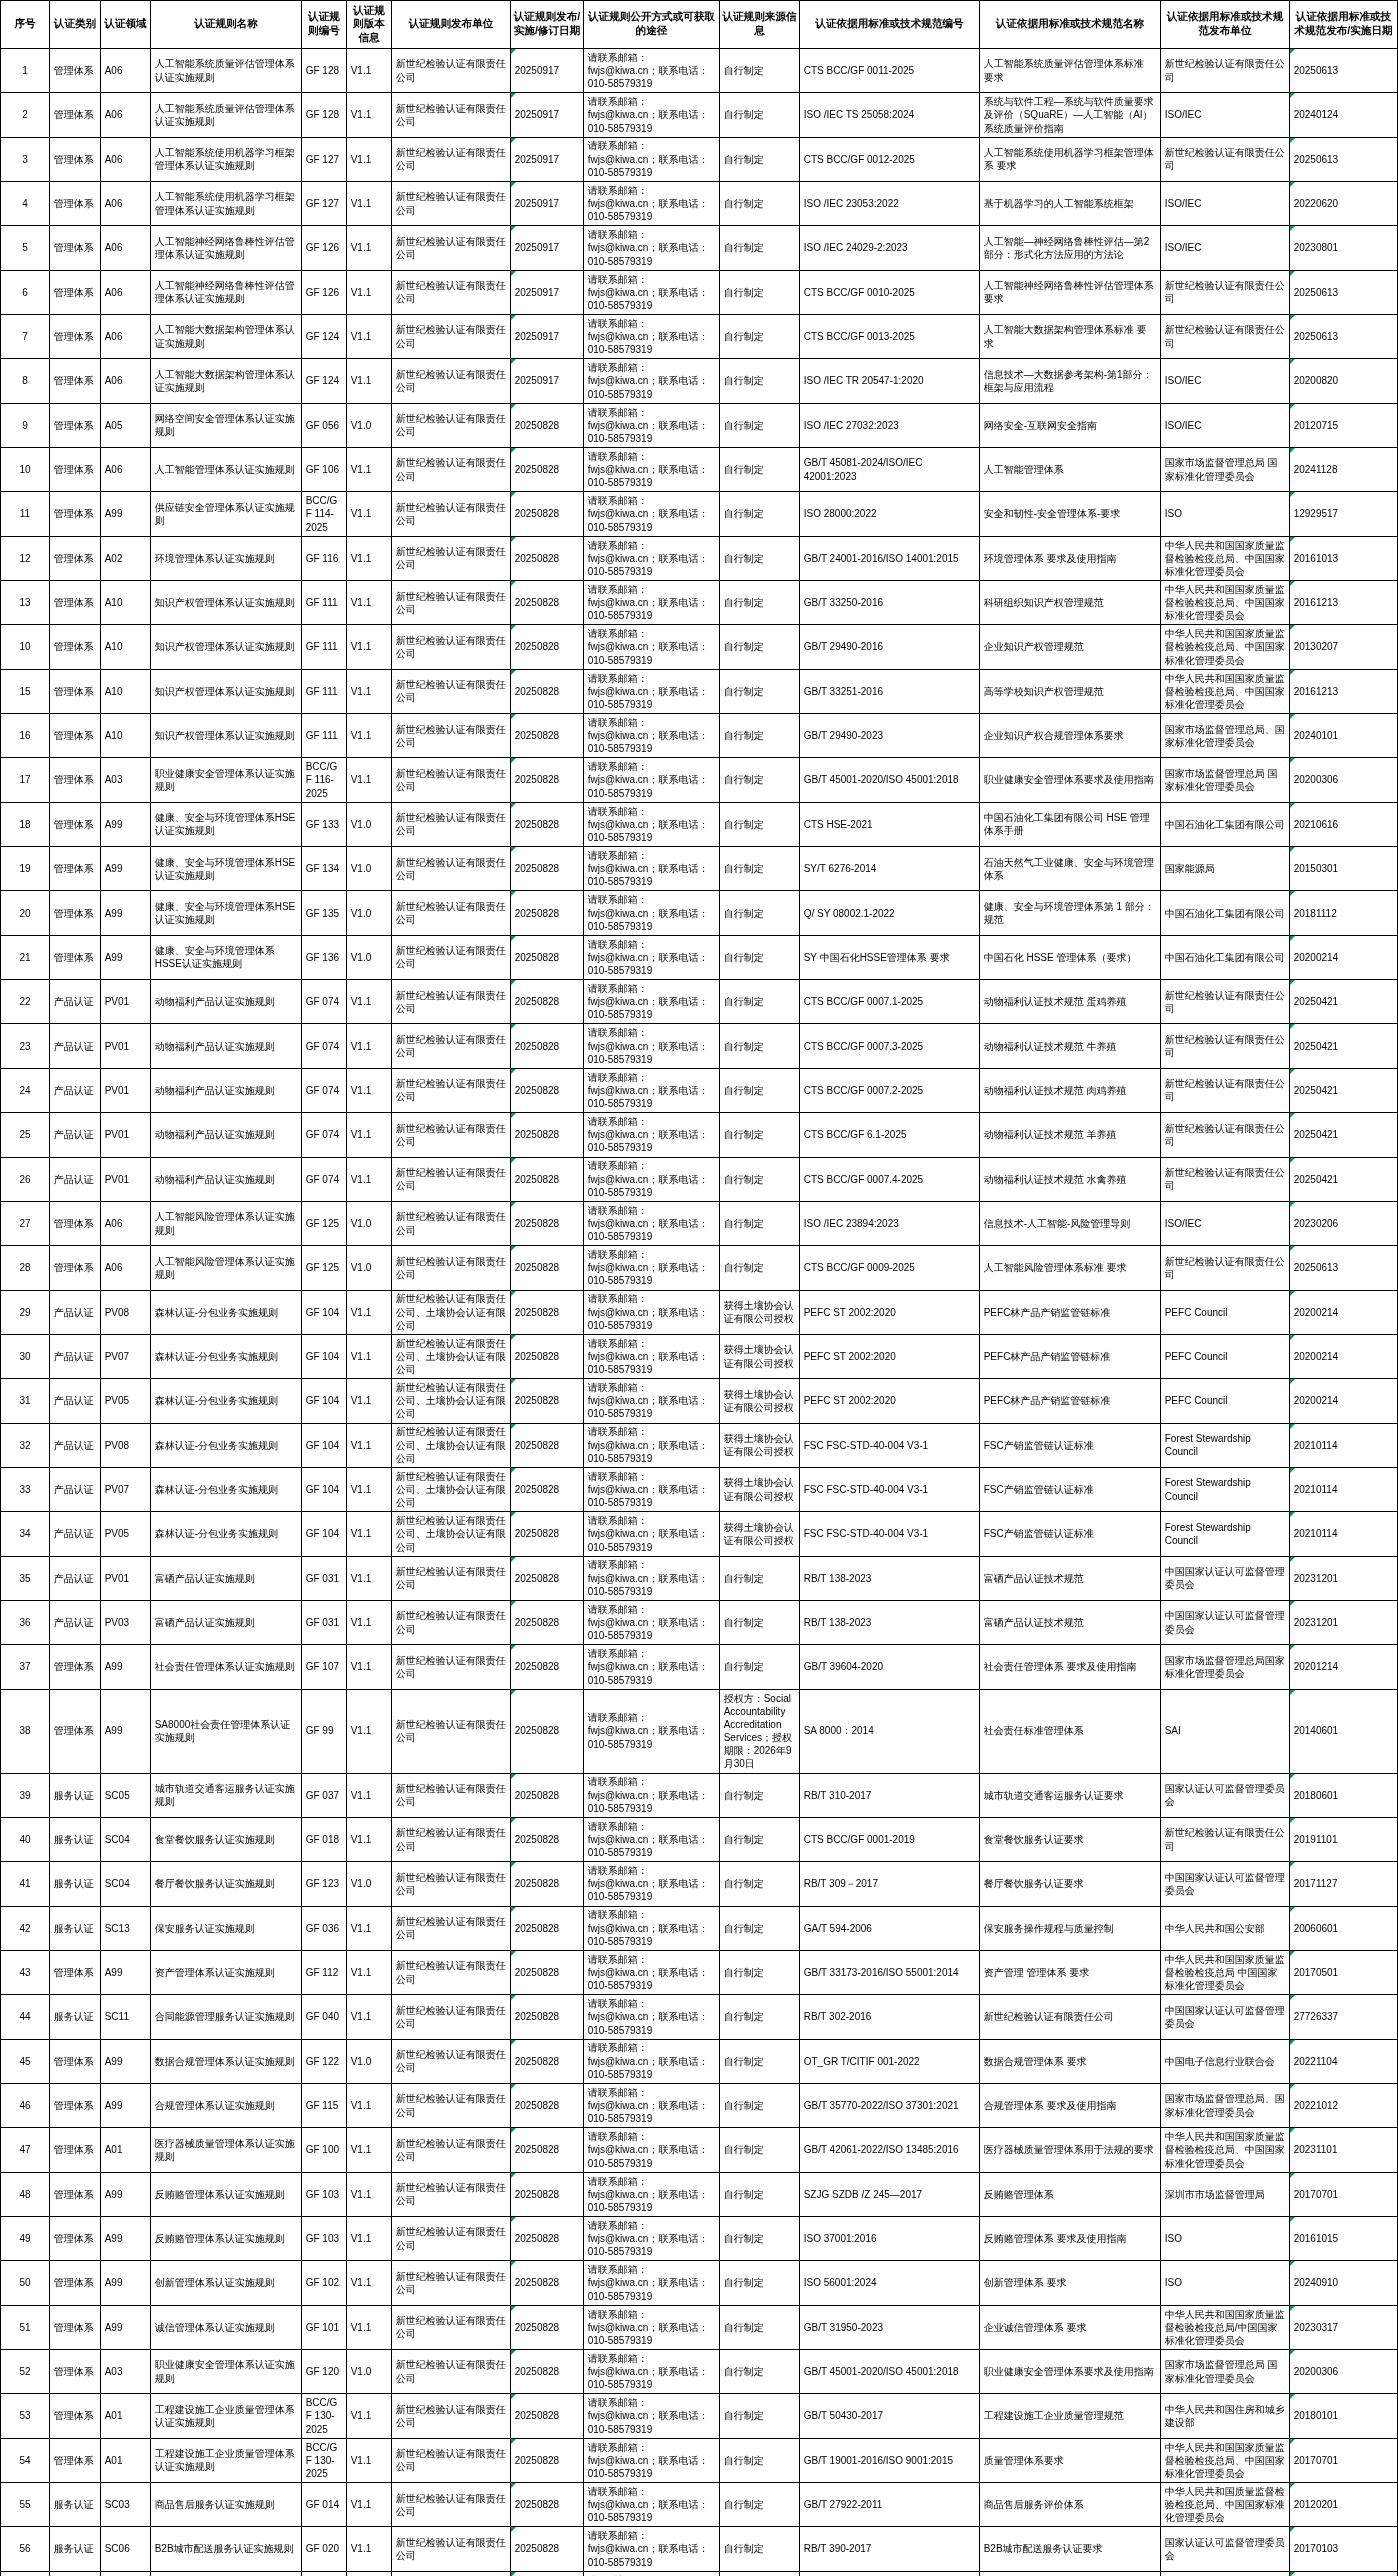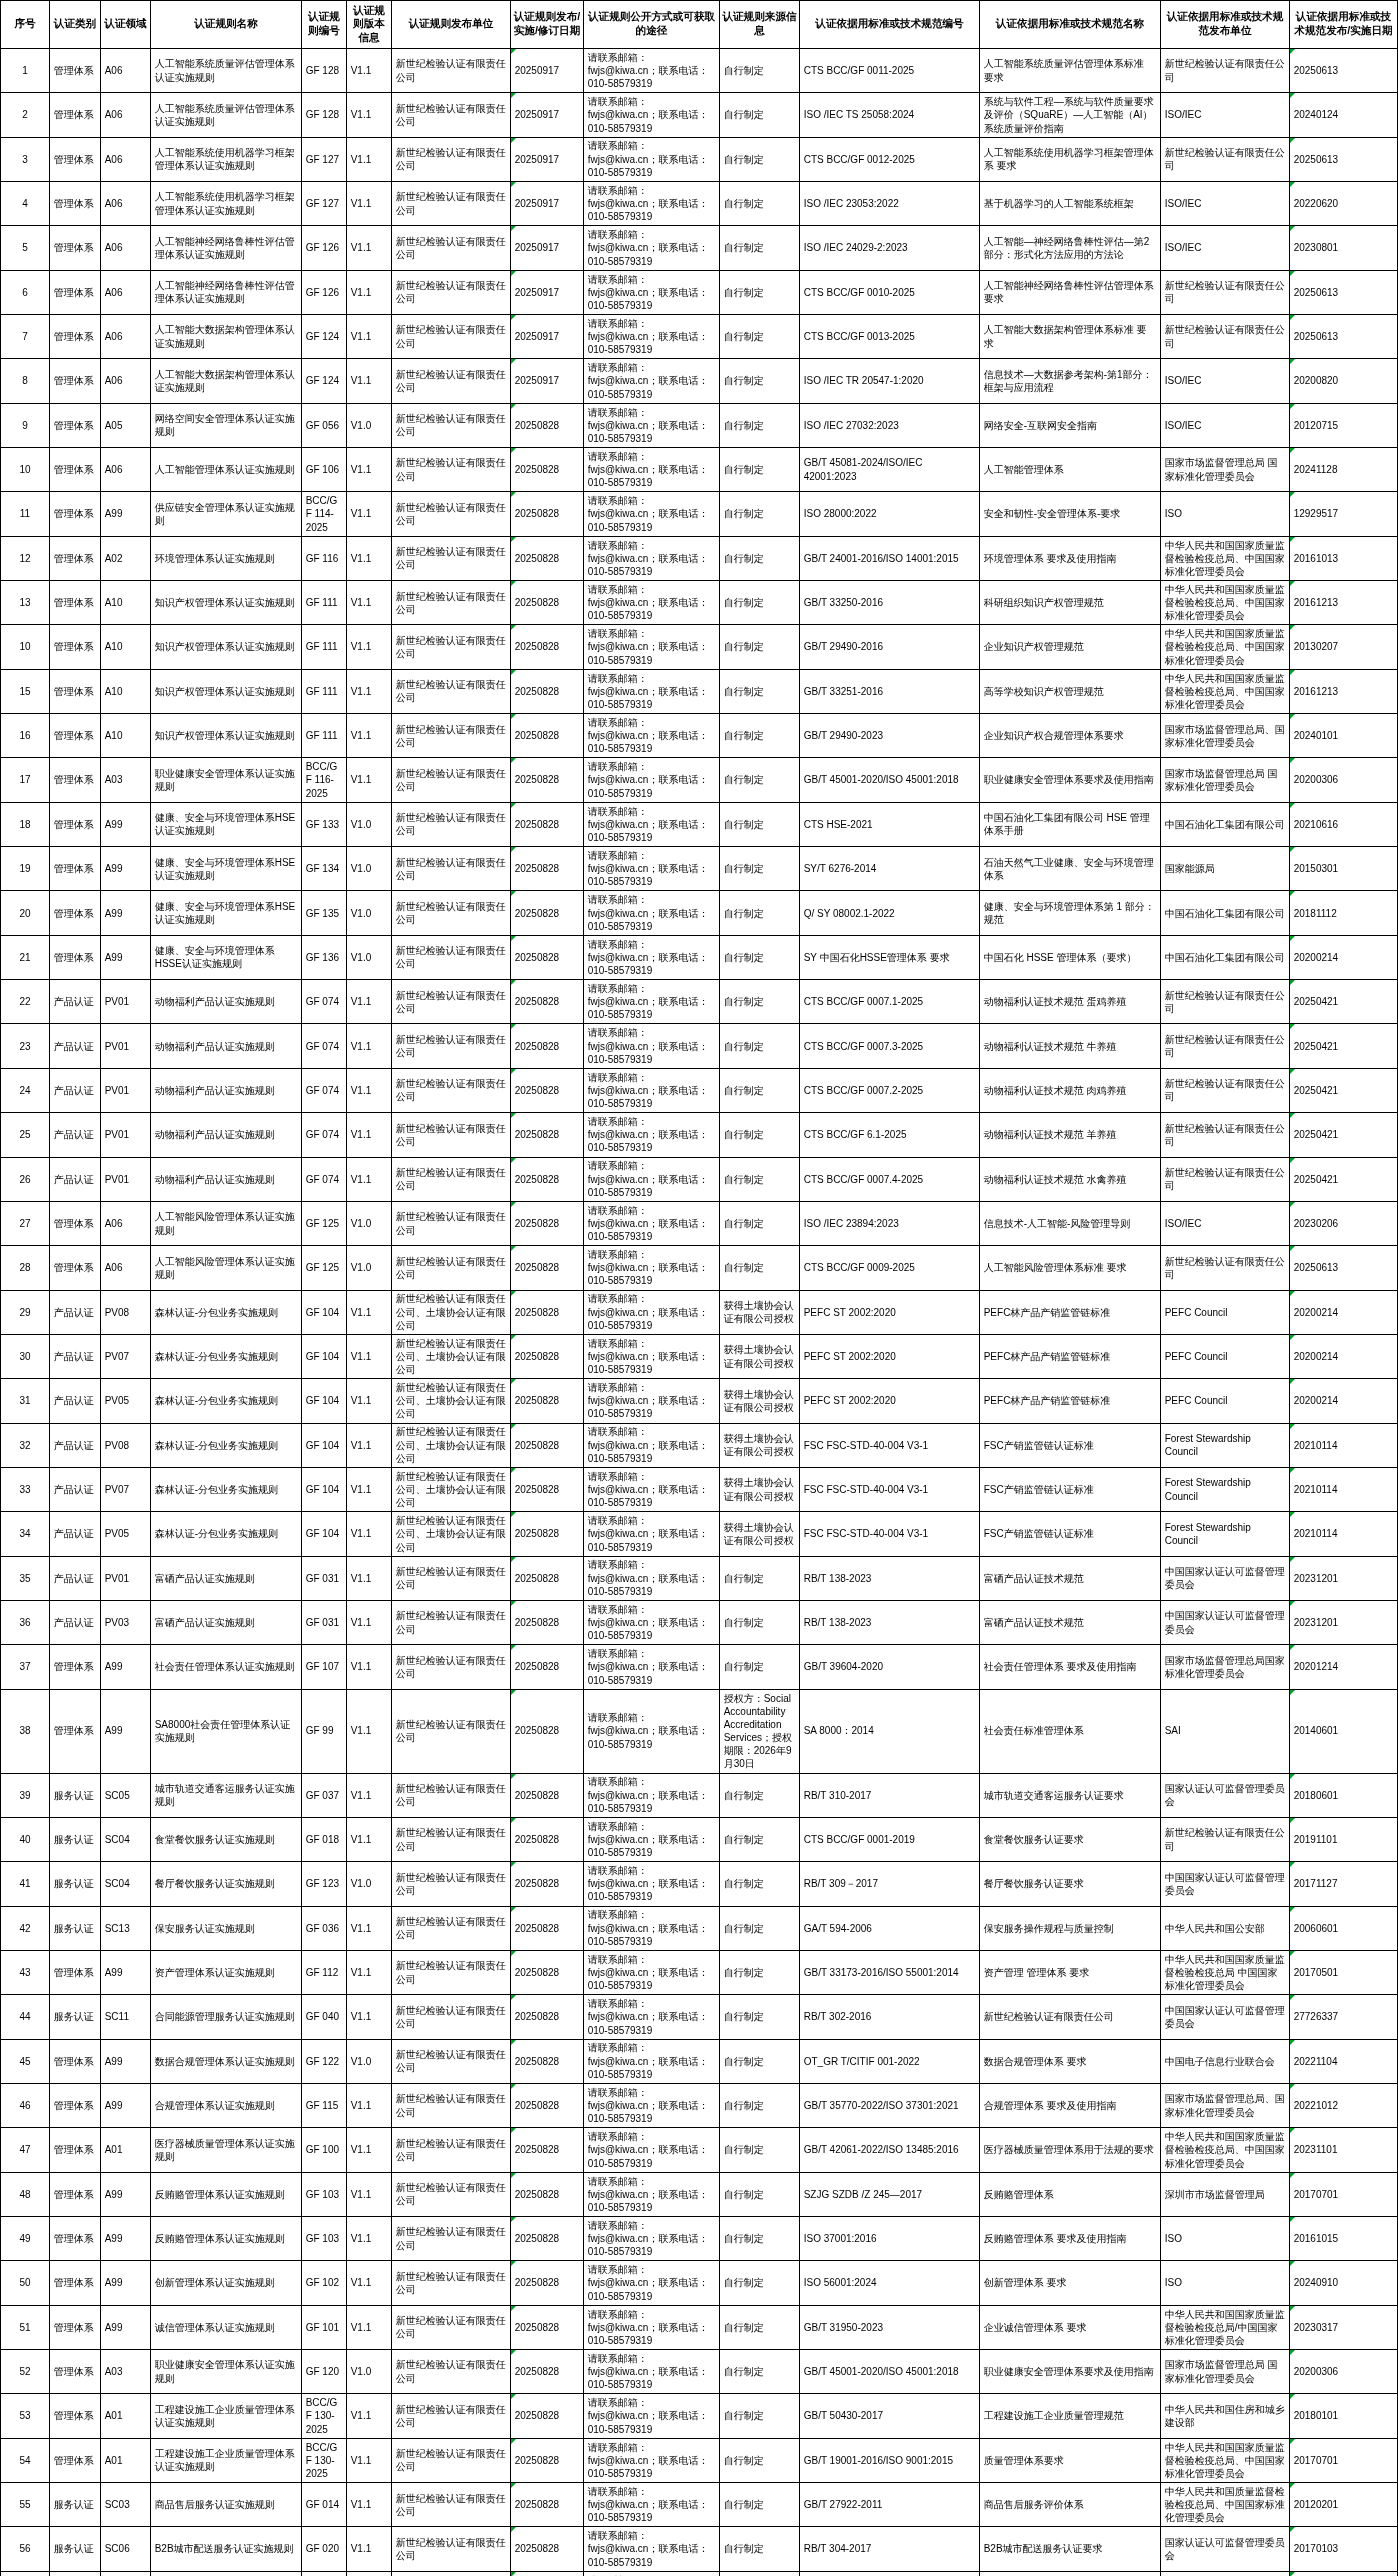--- a/index.html
+++ b/index.html
@@ -957,21 +957,21 @@
         <td class="c-index">56</td>
         <td>服务认证</td>
         <td>SC06</td>
         <td>B2B城市配送服务认证实施规则</td>
         <td>GF 020</td>
         <td>V1.1</td>
         <td>新世纪检验认证有限责任公司</td>
         <td class="c-date">20250828</td>
         <td>请联系邮箱：fwjs@kiwa.cn；联系电话：010-58579319</td>
         <td>自行制定</td>
-        <td>RB/T 304-2017</td>
+        <td>RB/T 390-2017</td>
         <td>B2B城市配送服务认证要求</td>
         <td>国家认证认可监督管理委员会</td>
         <td class="c-date">20170103</td>
       </tr>
       <tr>
         <td class="c-index">57</td>
         <td>管理体系</td>
         <td>A05</td>
         <td>云服务信息管理体系认证实施规则</td>
         <td>GF 023</td>

